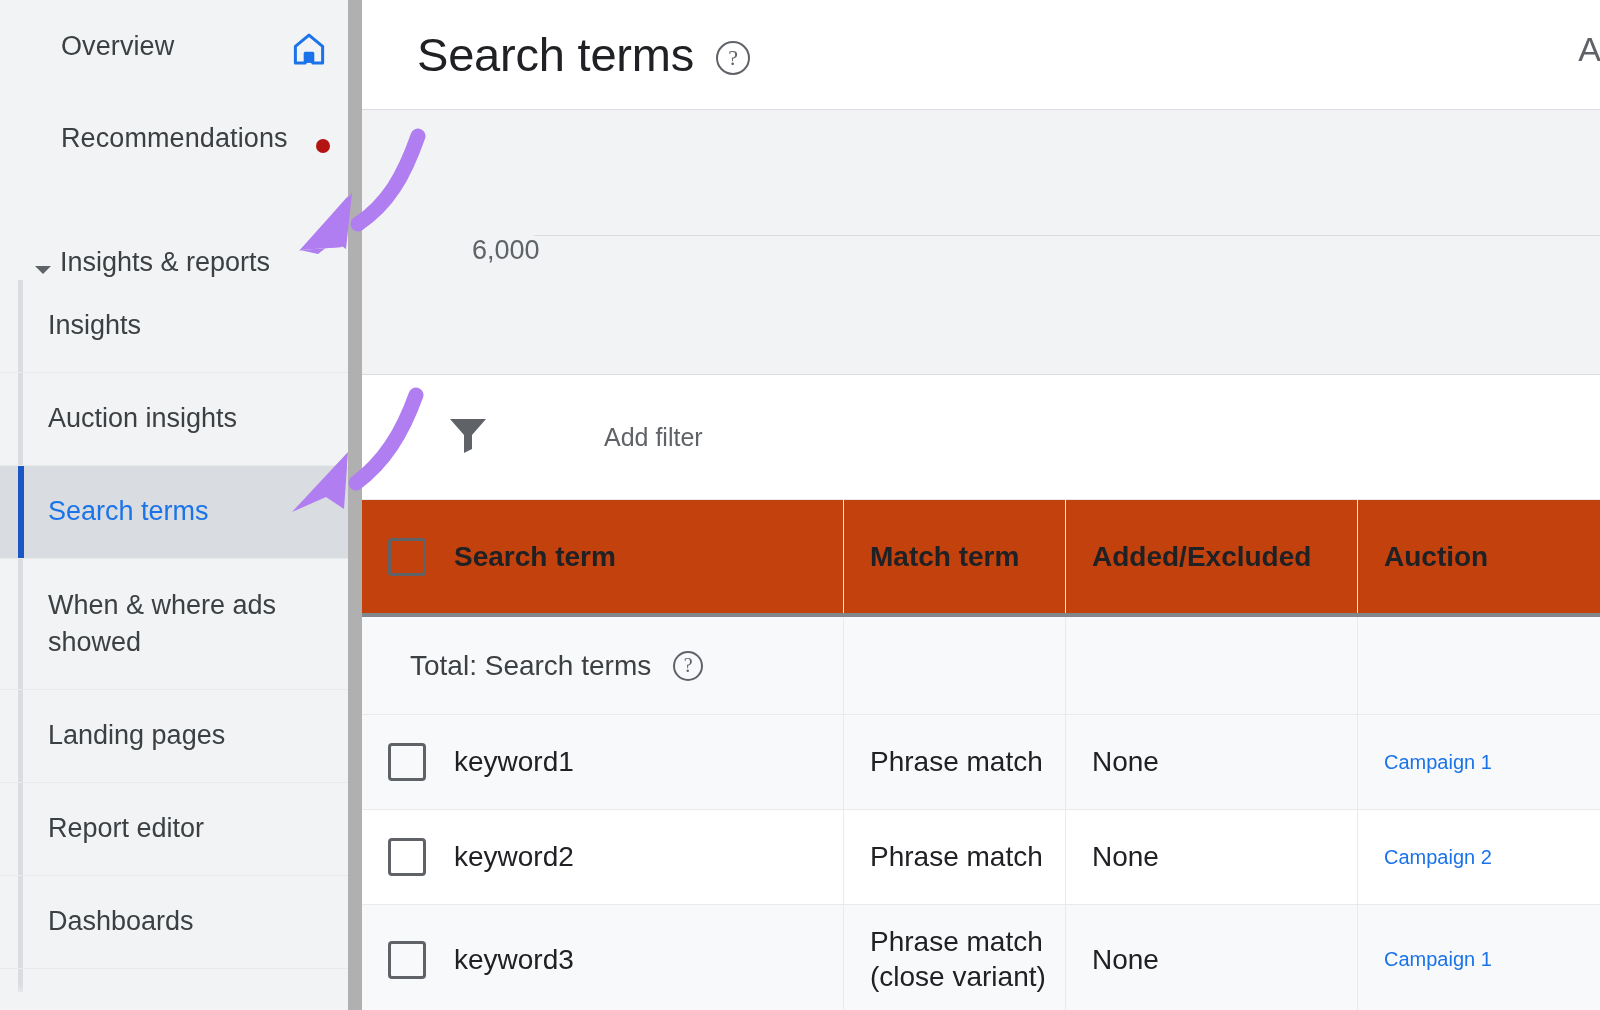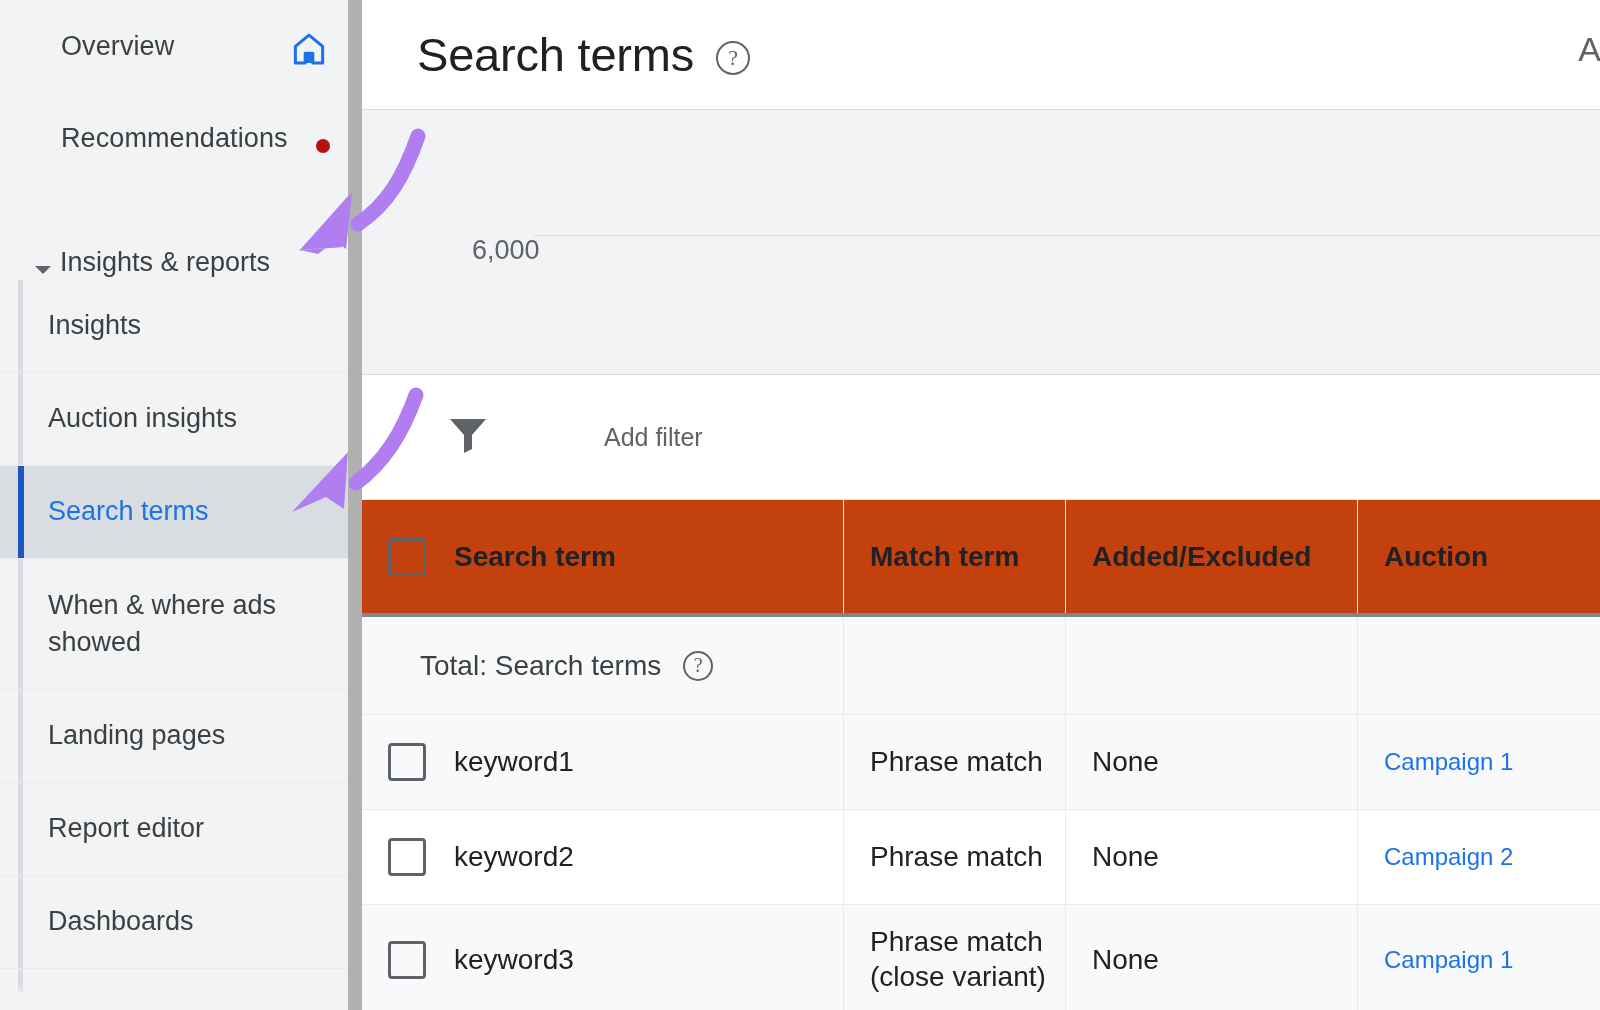--- a/index.html
+++ b/index.html
@@ -174,31 +174,31 @@
   .trow.data.last { height: 110px; }
 
   .cell { display: flex; align-items: center; padding: 0 0 0 26px; }
   .c-term   { width: 482px; border-right: 1px solid #e8eaed; }
   .c-match  { width: 222px; border-right: 1px solid #e8eaed; padding-left: 26px; }
   .c-added  { width: 292px; border-right: 1px solid #e8eaed; padding-left: 26px; }
   .c-camp   { width: 242px; padding-left: 26px; }
 
   .th-text { font-size: 28px; color: #202124; font-weight: 700; }
   .td-text { font-size: 28px; color: #202124; font-weight: 400; }
-  .td-link { font-size: 24px; color: #1a73e8; }
+  .td-link { font-size: 20px; color: #1a73e8; }
   .two-line { line-height: 1.22; }
 
   .chk {
     width: 38px; height: 38px;
     border: 3px solid #5f6368; border-radius: 4px;
     margin-right: 28px; flex: 0 0 auto; background: transparent;
   }
   .total-label {
     font-size: 28px; color: #3c4043;
-    margin-left: 32px; display: flex; align-items: center;
+    margin-left: 22px; display: flex; align-items: center;
   }
   .help-circle-sm {
     display: inline-flex; align-items: center; justify-content: center;
     width: 30px; height: 30px; border-radius: 50%;
     border: 2px solid #5f6368; color: #5f6368;
     font-size: 20px; margin-left: 22px;
     font-family: "Liberation Serif", serif;
   }
 
   

